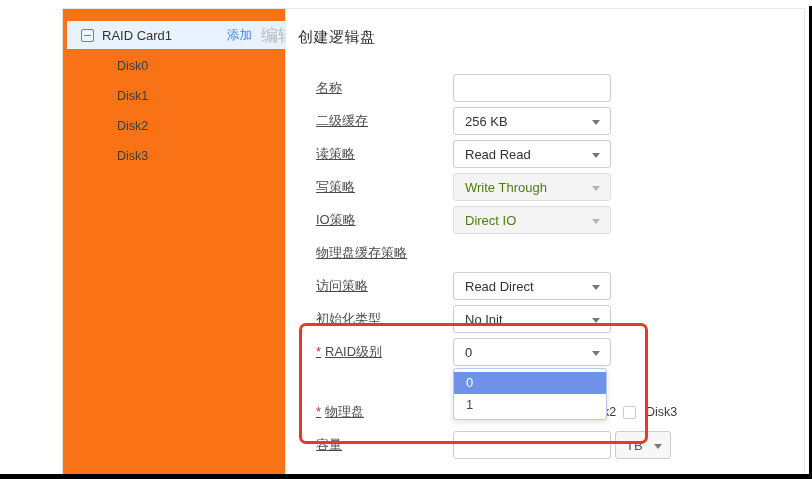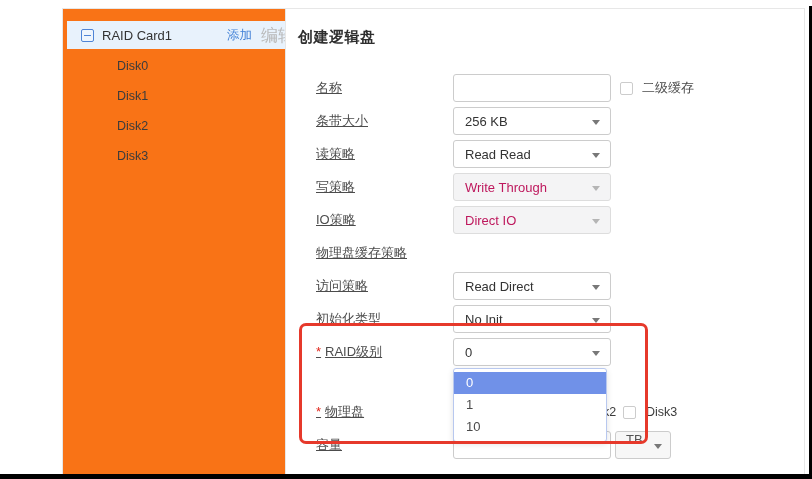--- a/index.html
+++ b/index.html
@@ -20,49 +20,49 @@
   .collapse-icon::after { content:""; position:absolute; left:2px; right:2px; top:5px; height:1.5px; background:#4f84d6; }
   .tree-label { margin-left:8px; font-size:13px; color:#333; flex:1 1 auto; white-space:nowrap; }
   .tree-action-add { font-size:12.5px; color:#3f7fd6; cursor:pointer; margin-right:9px; }
   .tree-action-edit { font-size:17px; color:#b9b9b9; }
   .tree-children { position:absolute; left:0; top:42px; width:100%; }
   .tree-child { height:30px; line-height:30px; padding-left:54px; font-size:12.5px; color:#3c3c3c; cursor:pointer; }
 
   
   .main-card { position:absolute; left:285px; top:8px; width:520px; height:466px;
     border:1px solid #e7e7e7; border-bottom:none; background:#fff; }
-  .form-title { position:absolute; left:12px; top:19px; font-size:15px; color:#2e2e2e; font-weight:700; letter-spacing:.5px; }
+  .form-title { position:absolute; left:12px; top:19px; font-size:15px; color:#2e2e2e; font-weight:400; letter-spacing:.5px; }
 
   .flabel { position:absolute; left:30px; height:28px; line-height:28px; font-size:13px; color:#4c4c4c; white-space:nowrap;text-decoration:underline; }
   .req { color:#e0281c; margin-right:4px; font-size:13px; }
 
   .ctrl { position:absolute; left:167px; width:158px; height:28px; }
   .text-input { width:158px; height:28px; border:1px solid #ccc; border-radius:3px; background:#fff;
     font-size:13px; color:#333; padding:0 10px; outline:none; font-family:inherit; }
   .select { position:absolute; left:167px; width:158px; height:28px; border:1px solid #ccc; border-radius:3px;
     background:#fff; display:flex; align-items:center; padding:0 26px 0 11px; cursor:pointer; }
   .select .val { font-size:13px; color:#333; white-space:nowrap; }
   .caret { position:absolute; right:10px; top:12px; width:0; height:0;
     border-left:4.5px solid transparent; border-right:4.5px solid transparent; border-top:5px solid #787878; }
   .select.disabled { background:#f4f4f5; border-color:#ddd; cursor:not-allowed; }
-  .select.disabled .val { color:#be185d; }
+  .select.disabled .val { color:#4d7c0f; }
   .select.disabled .caret { border-top-color:#b5b5b5; }
 
   .cb { display:inline-block; width:13px; height:13px; border:1px solid #ccc; border-radius:2px; background:#fff;
     vertical-align:middle; cursor:pointer; flex:0 0 auto; }
   .cache-wrap { position:absolute; left:334px; top:65px; height:28px; display:flex; align-items:center; }
   .cache-wrap .cb-label { margin-left:9px; font-size:13px; color:#4c4c4c; white-space:nowrap; }
 
   
   .pd-pair { position:absolute; top:396px; height:14px; display:flex; align-items:center; }
   .pd-pair .cb-label { margin-left:10px; font-size:12.5px; color:#3c3c3c; white-space:nowrap; }
 
   
   .unit-select { position:absolute; left:329px; top:422px; width:56px; height:28px; border:1px solid #ccc;
-    border-radius:3px; background:#f7f7f7; display:flex; padding:0 20px 0 10px; cursor:pointer; }
+    border-radius:3px; background:#f7f7f7; display:flex; align-items:center; padding:0 20px 0 10px; cursor:pointer; }
   .unit-select .val { font-size:13px; color:#555; }
   .unit-select .caret { right:8px; }
 
   
   .dropdown-panel { position:absolute; left:167px; top:359px; width:154px; background:#fff;
     border:1px solid #b8c8ef; border-radius:3px; box-shadow:0 2px 6px rgba(0,0,0,.12); padding:3px 0; z-index:5; }
   .dd-item { height:22px; line-height:22px; padding:0 12px; font-size:13px; color:#4a4a4a; cursor:pointer; white-space:nowrap; }
   .dd-item.selected { background:#7091e8; color:#fff; }
 
   
@@ -89,26 +89,22 @@
     </div>
   </div>
 
   <div class="main-card">
     <div class="form-title">创建逻辑盘</div>
 
     <div class="flabel" style="top:65px">名称</div>
     <div class="ctrl" style="top:65px">
       <input class="text-input" type="text" value="" style="">
     </div>
-    <div class="cache-wrap">
-      <span class="cb"></span>
-      <span class="cb-label">二级缓存</span>
-    </div>
 
-    <div class="flabel" style="top:98px">条带大小</div>
+    <div class="flabel" style="top:98px">二级缓存</div>
     <div class="select" style="top:98px">
       <span class="val">256 KB</span>
       <span class="caret"></span>
     </div>
 
     <div class="flabel" style="top:131px">读策略</div>
     <div class="select" style="top:131px">
       <span class="val">Read Read</span>
       <span class="caret"></span>
     </div>
@@ -173,21 +169,20 @@
       <input class="text-input" type="text" value="" style="">
     </div>
     <div class="unit-select">
       <span class="val">TB</span>
       <span class="caret"></span>
     </div>
 
     <div class="dropdown-panel">
       <div class="dd-item selected">0</div>
       <div class="dd-item">1</div>
-      <div class="dd-item">10</div>
     </div>
   </div>
 
   <div class="annotation-box"></div>
 
   <div class="right-bar"></div>
   <div class="bottom-bar"></div>
 </div>
 
 </body></html>

